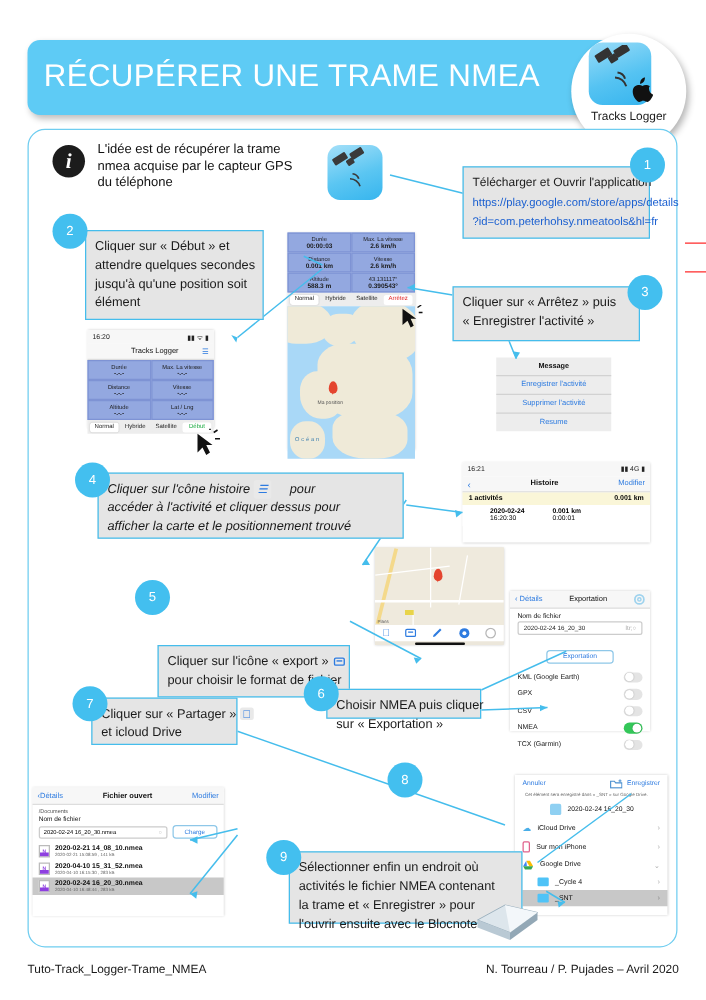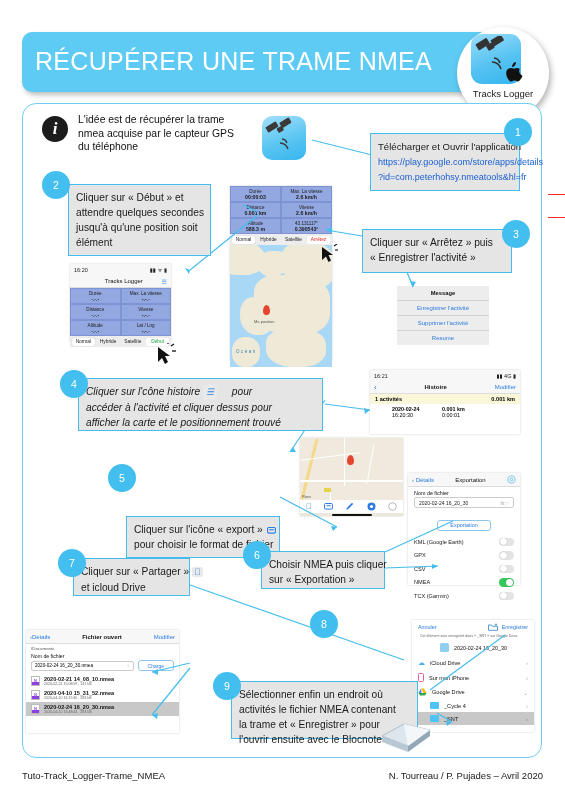--- a/index.html
+++ b/index.html
@@ -600,21 +600,21 @@
       <div class="exp-row">
         <span>TCX (Garmin)</span>
         <span class="toggle">
             <span class="knob"></span>
           </span>
       </div>
     </div>
   </div>
 
   <div class="step-circle" style="left:243px; top:541px;">6</div>
-  <div class="callout" style="left:261px; top:551px; width:124px; height:38px;">
+  <div class="callout" style="left:261px; top:551px; width:124px; height:24px;">
     <div class="line">Choisir NMEA puis cliquer</div>
     <div class="line">sur « Exportation »</div>
   </div>
 
   <div class="step-circle" style="left:58px; top:549px;">7</div>
   <div class="callout" style="left:73px; top:558px; width:117px; height:38px;">
     <div class="line">
       <span>Cliquer sur « Partager »</span>
       <span style="background:#E9E9E9; border-radius:2px; padding:0 2px; color:#2D7BE0; font-size:9px;"></span>
     </div>

